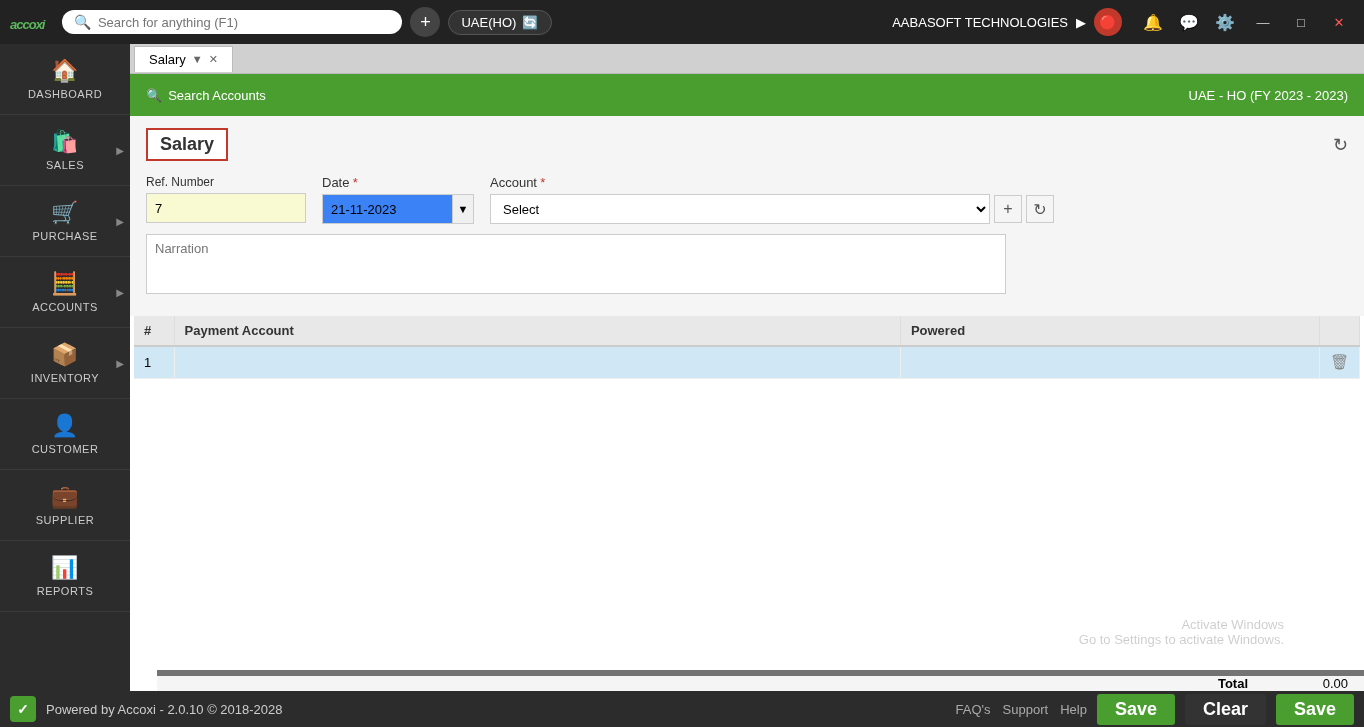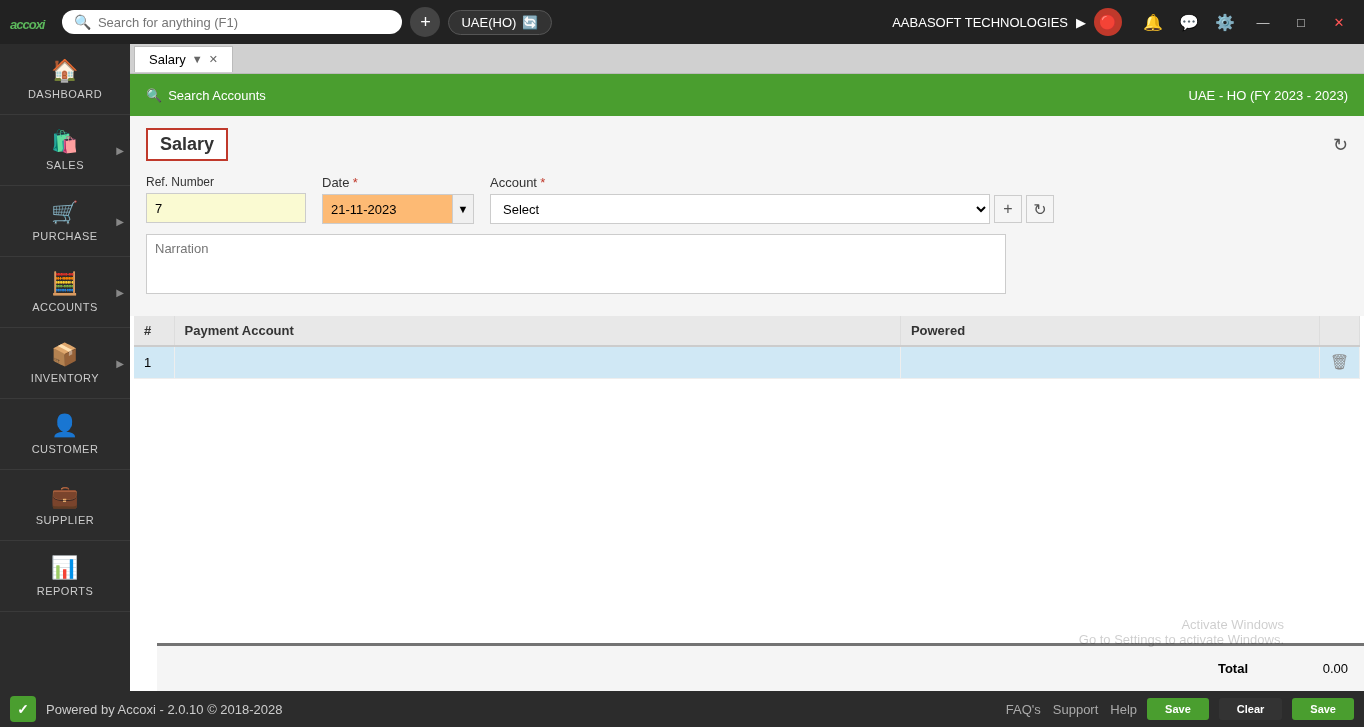--- a/index.html
+++ b/index.html
@@ -273,21 +273,21 @@
       cursor: pointer;
     }
     .date-group { display: flex; align-items: center; gap: 0; }
     .date-input {
       border: 1px solid #ccc;
       border-right: none;
       padding: 8px 8px;
       font-size: 13px;
       height: 30px;
       outline: none;
-      background: #fdba74;
+      background: #3b82f6;
       width: 130px;
     }
     .date-arrow {
       border: 1px solid #ccc;
       height: 30px;
       width: 22px;
       background: #f0f0f0;
       display: flex; align-items: center; justify-content: center;
       cursor: pointer;
       font-size: 11px;
@@ -355,22 +355,22 @@
       cursor: pointer;
       color: #888;
       font-size: 15px;
     }
 
     
     .total-row {
       display: flex;
       align-items: center;
       justify-content: flex-end;
-      border-top: 3px solid #737373;
-      padding: 15px 16px;
+      border-top: 6px solid #737373;
+      padding: 0 16px;
       background: #f5f5f5;
       gap: 20px;
       flex-shrink: 0;
       margin-left: 27px;
     }
     .total-label { font-weight: bold; font-size: 13px; }
     .total-value { font-size: 13px; min-width: 80px; text-align: right; }
 
     
     .footer {
@@ -398,21 +398,21 @@
       display: flex;
       gap: 12px;
       color: #aaa;
     }
     .footer-link { cursor: pointer; color: #aaa; }
     .footer-btn {
       padding: 5px 18px;
       border: none;
       border-radius: 3px;
       cursor: pointer;
-      font-size: 11px;
+      font-size: 18px;
       font-weight: bold;
       color: white;
     }
     .btn-save { background: #4a9e2f; }
     .btn-clear { background: #333; }
     .btn-exit { background: #4a9e2f; }
 
     
     .activate-watermark {
       position: absolute;

